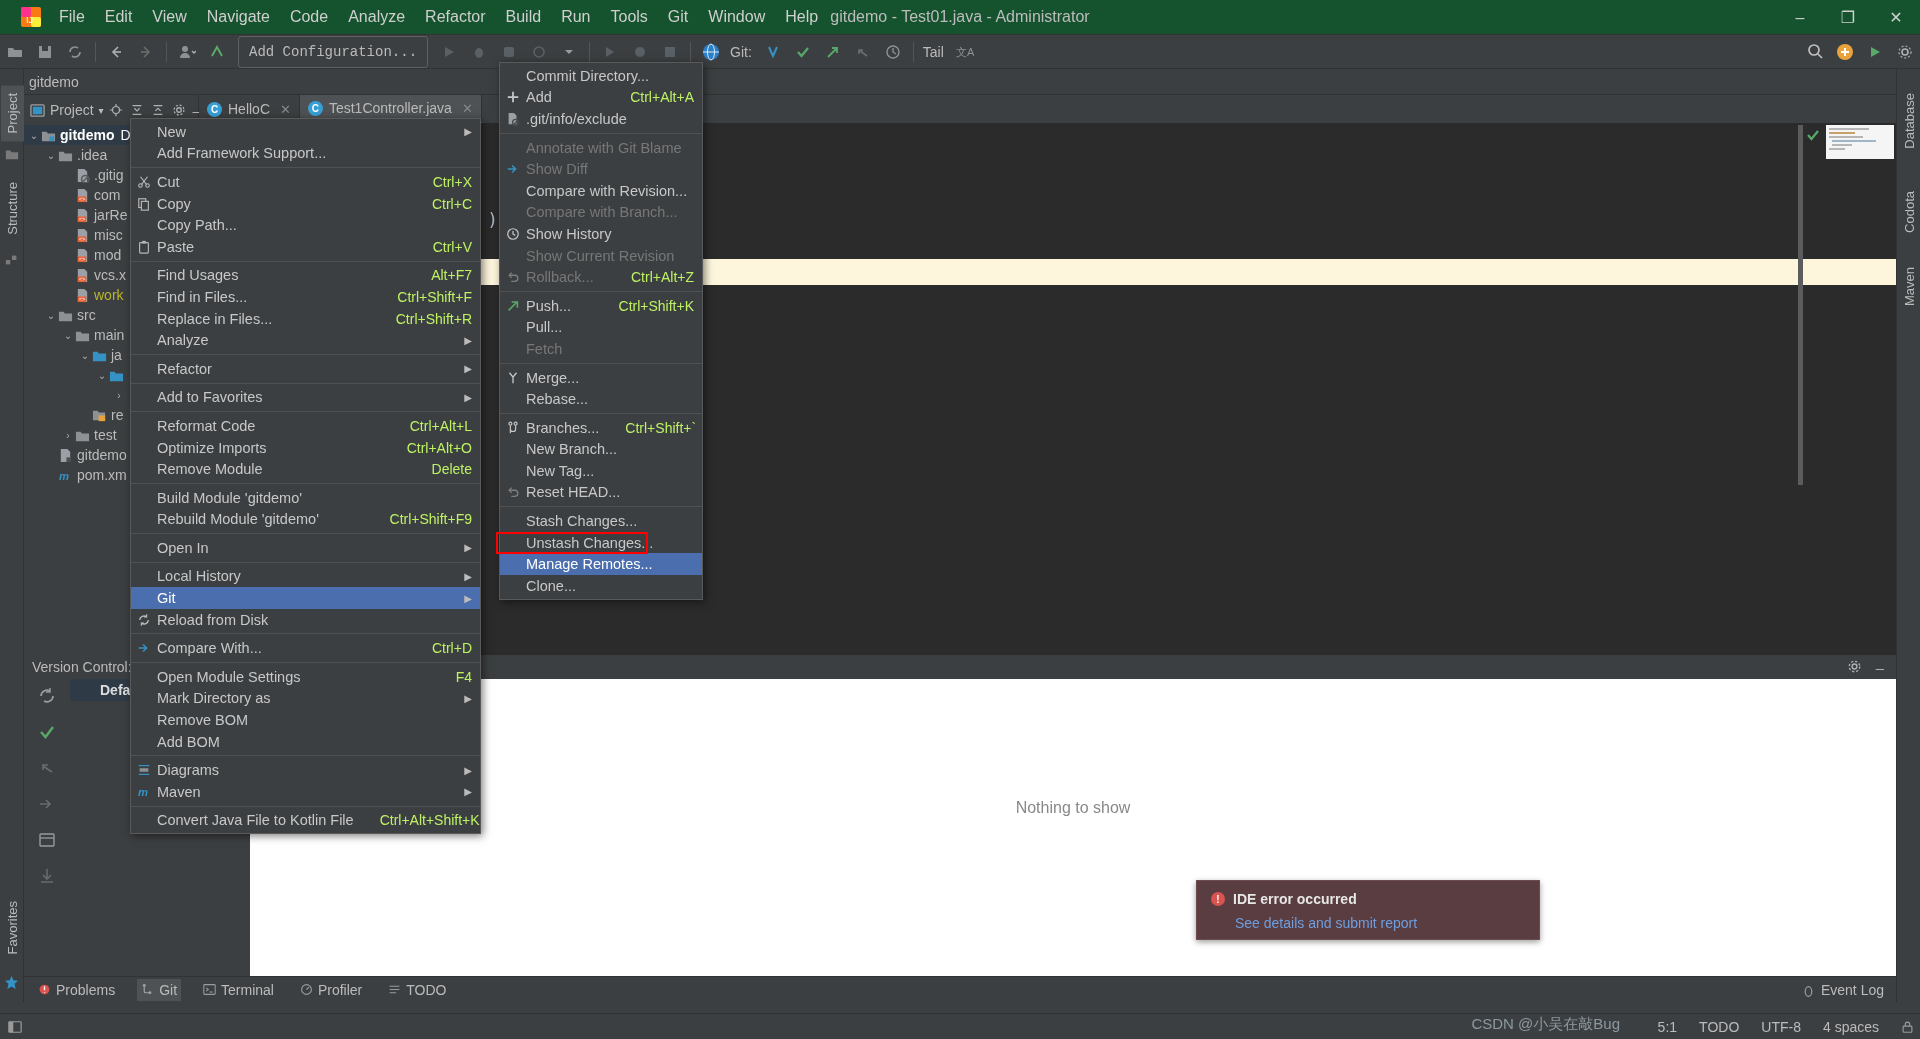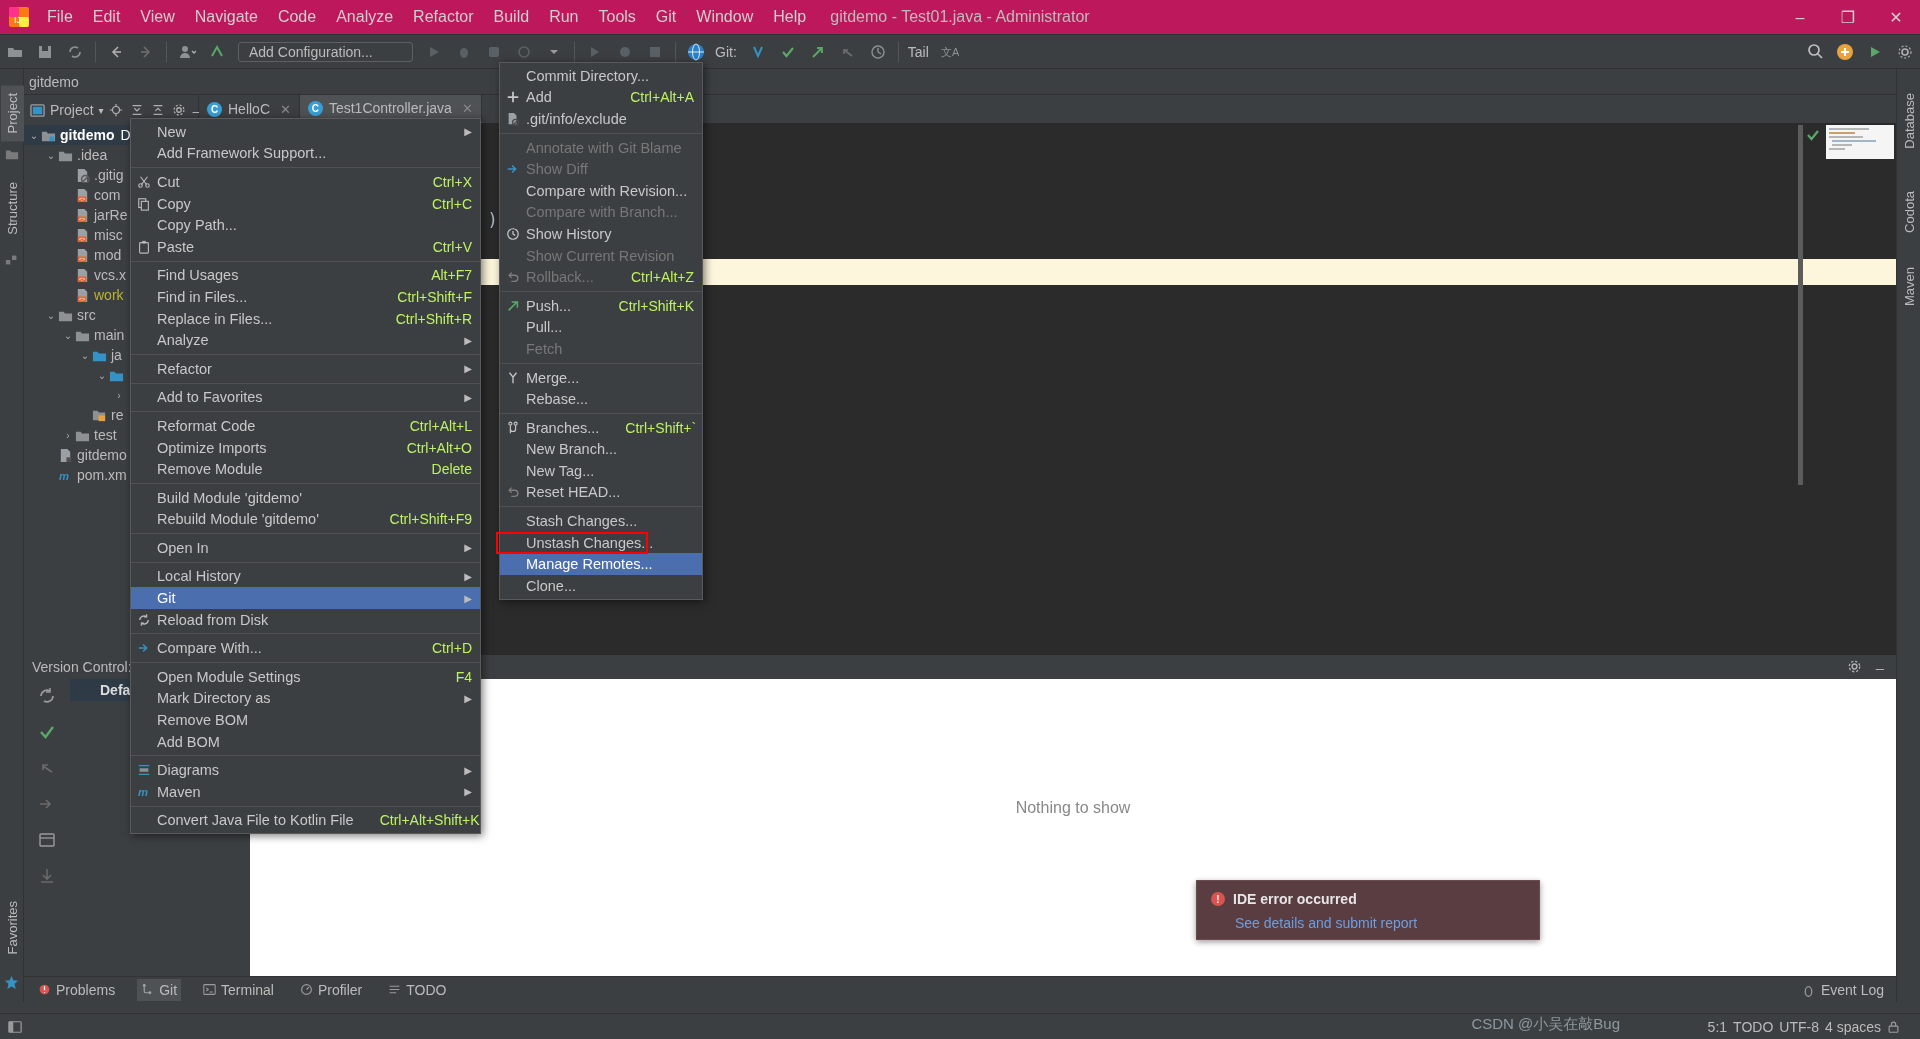--- a/index.html
+++ b/index.html
@@ -8,22 +8,23 @@
     background: #3c3f41;
     font-family: "Liberation Sans", sans-serif;
     overflow: hidden;
     color: #bbbbbb;
   }
   #app { position: relative; width: 1920px; height: 1039px; }
 
   
   .titlebar {
     position: absolute; left:0; top:0; width:1920px; height:35px;
-    background:#be185d; display:flex; align-items:center;
+    background:#14532d; display:flex; align-items:center;
     border-bottom:1px solid #323232;
+    padding-left:12px;
   }
   .logo { width:26px; height:26px; margin-left:6px; margin-right:6px;
           display:flex; align-items:center; justify-content:center; }
   .menubar { display:flex; align-items:center; gap:2px; }
   .menubar .mi {
     font-size:16px; color:#cfcfcf; padding:4px 9px; cursor:default;
     white-space:nowrap;
   }
   .win-title {
     position:absolute; left:0; right:0; text-align:center;
@@ -36,23 +37,23 @@
   
   .toolbar {
     position:absolute; left:0; top:35px; width:1920px; height:34px;
     background:#3c3f41; display:flex; align-items:center; gap:0px;
     border-bottom:1px solid #323232;
   }
   .tb-ico { width:26px; height:26px; margin:0 2px; display:flex;
             align-items:center; justify-content:center; font-size:15px; color:#a9b7c6; }
   .tb-sep { width:1px; height:20px; background:#555; margin:0 5px; }
   .run-config {
-    height:20px; min-width:175px; border:1px solid #5e6060; border-radius:3px;
+    height:32px; min-width:175px; border:1px solid #5e6060; border-radius:3px;
     background:#3c3f41; color:#bbbbbb; font-size:14px;
-    display:flex; align-items:center; padding:0 10px; margin:0 6px;
+    display:flex; align-items:center; padding:0 10px; margin:0 6px;font-family:Liberation Mono, monospace;
   }
   .git-label { font-size:14px; color:#bbb; margin:0 6px 0 4px; }
 
   
   .vstrip-left {
     position:absolute; left:0; top:69px; width:24px; bottom:37px;
     background:#3c3f41; border-right:1px solid #323232;
   }
   .vtab {
     writing-mode: vertical-rl; transform: rotate(180deg);
@@ -155,21 +156,21 @@
   .btab.active { background:#4e5254; }
   .bottom-tabs .right { margin-left:auto; display:flex; align-items:flex-end; gap:6px; padding-right:12px; }
 
   
   .statusbar {
     position:absolute; left:0; bottom:0; width:1920px; height:26px;
     background:#3c3f41; display:flex; align-items:center; font-size:14px;
     color:#bbb; border-top:1px solid #323232;
   }
   .statusbar .sb-left { padding-left:8px; display:flex; align-items:center; gap:10px; }
-  .statusbar .sb-right { margin-left:auto; display:flex; align-items:center; gap:6px; padding-right:20px; }
+  .statusbar .sb-right { margin-left:auto; display:flex; align-items:center; gap:22px; padding-right:6px; }
   .watermark { position:absolute; right:300px; bottom:5px; font-size:15px;
                color:#9aa7b0; opacity:.85; pointer-events:none; }
 
   
   .menu {
     position:absolute; background:#3c3f41; border:1px solid #5a5a5a;
     box-shadow: 2px 2px 8px rgba(0,0,0,.5); font-size:14.5px; color:#c8c8c8;
     padding: 2px 0;
   }
   .menu-item {

